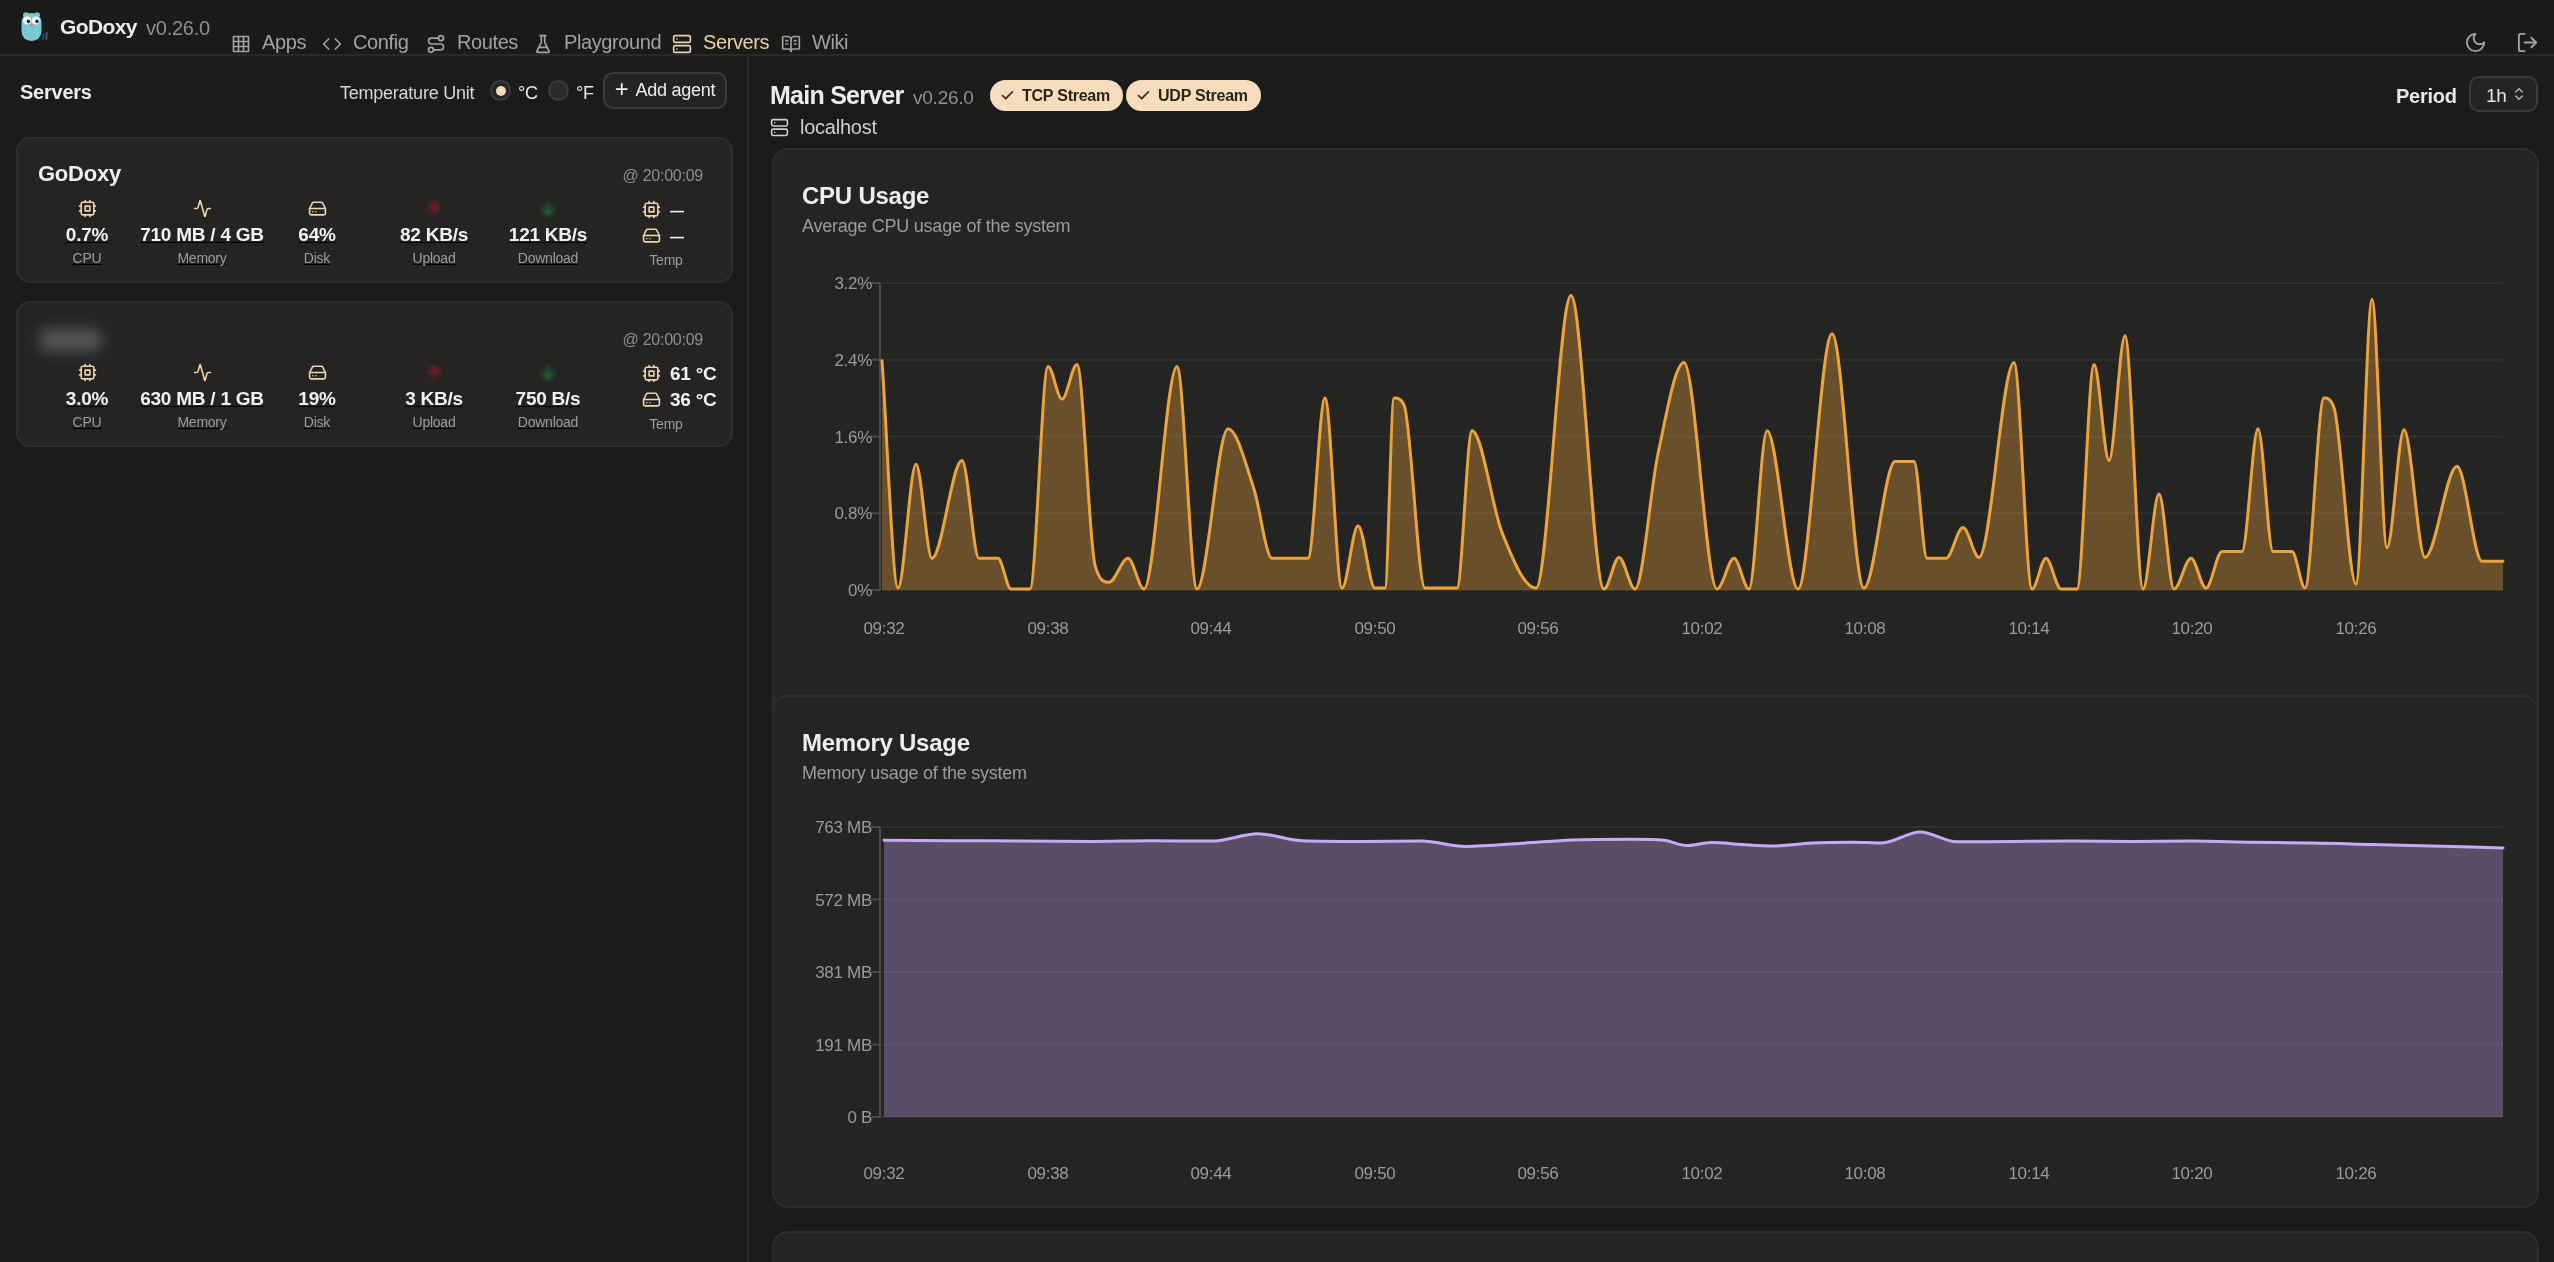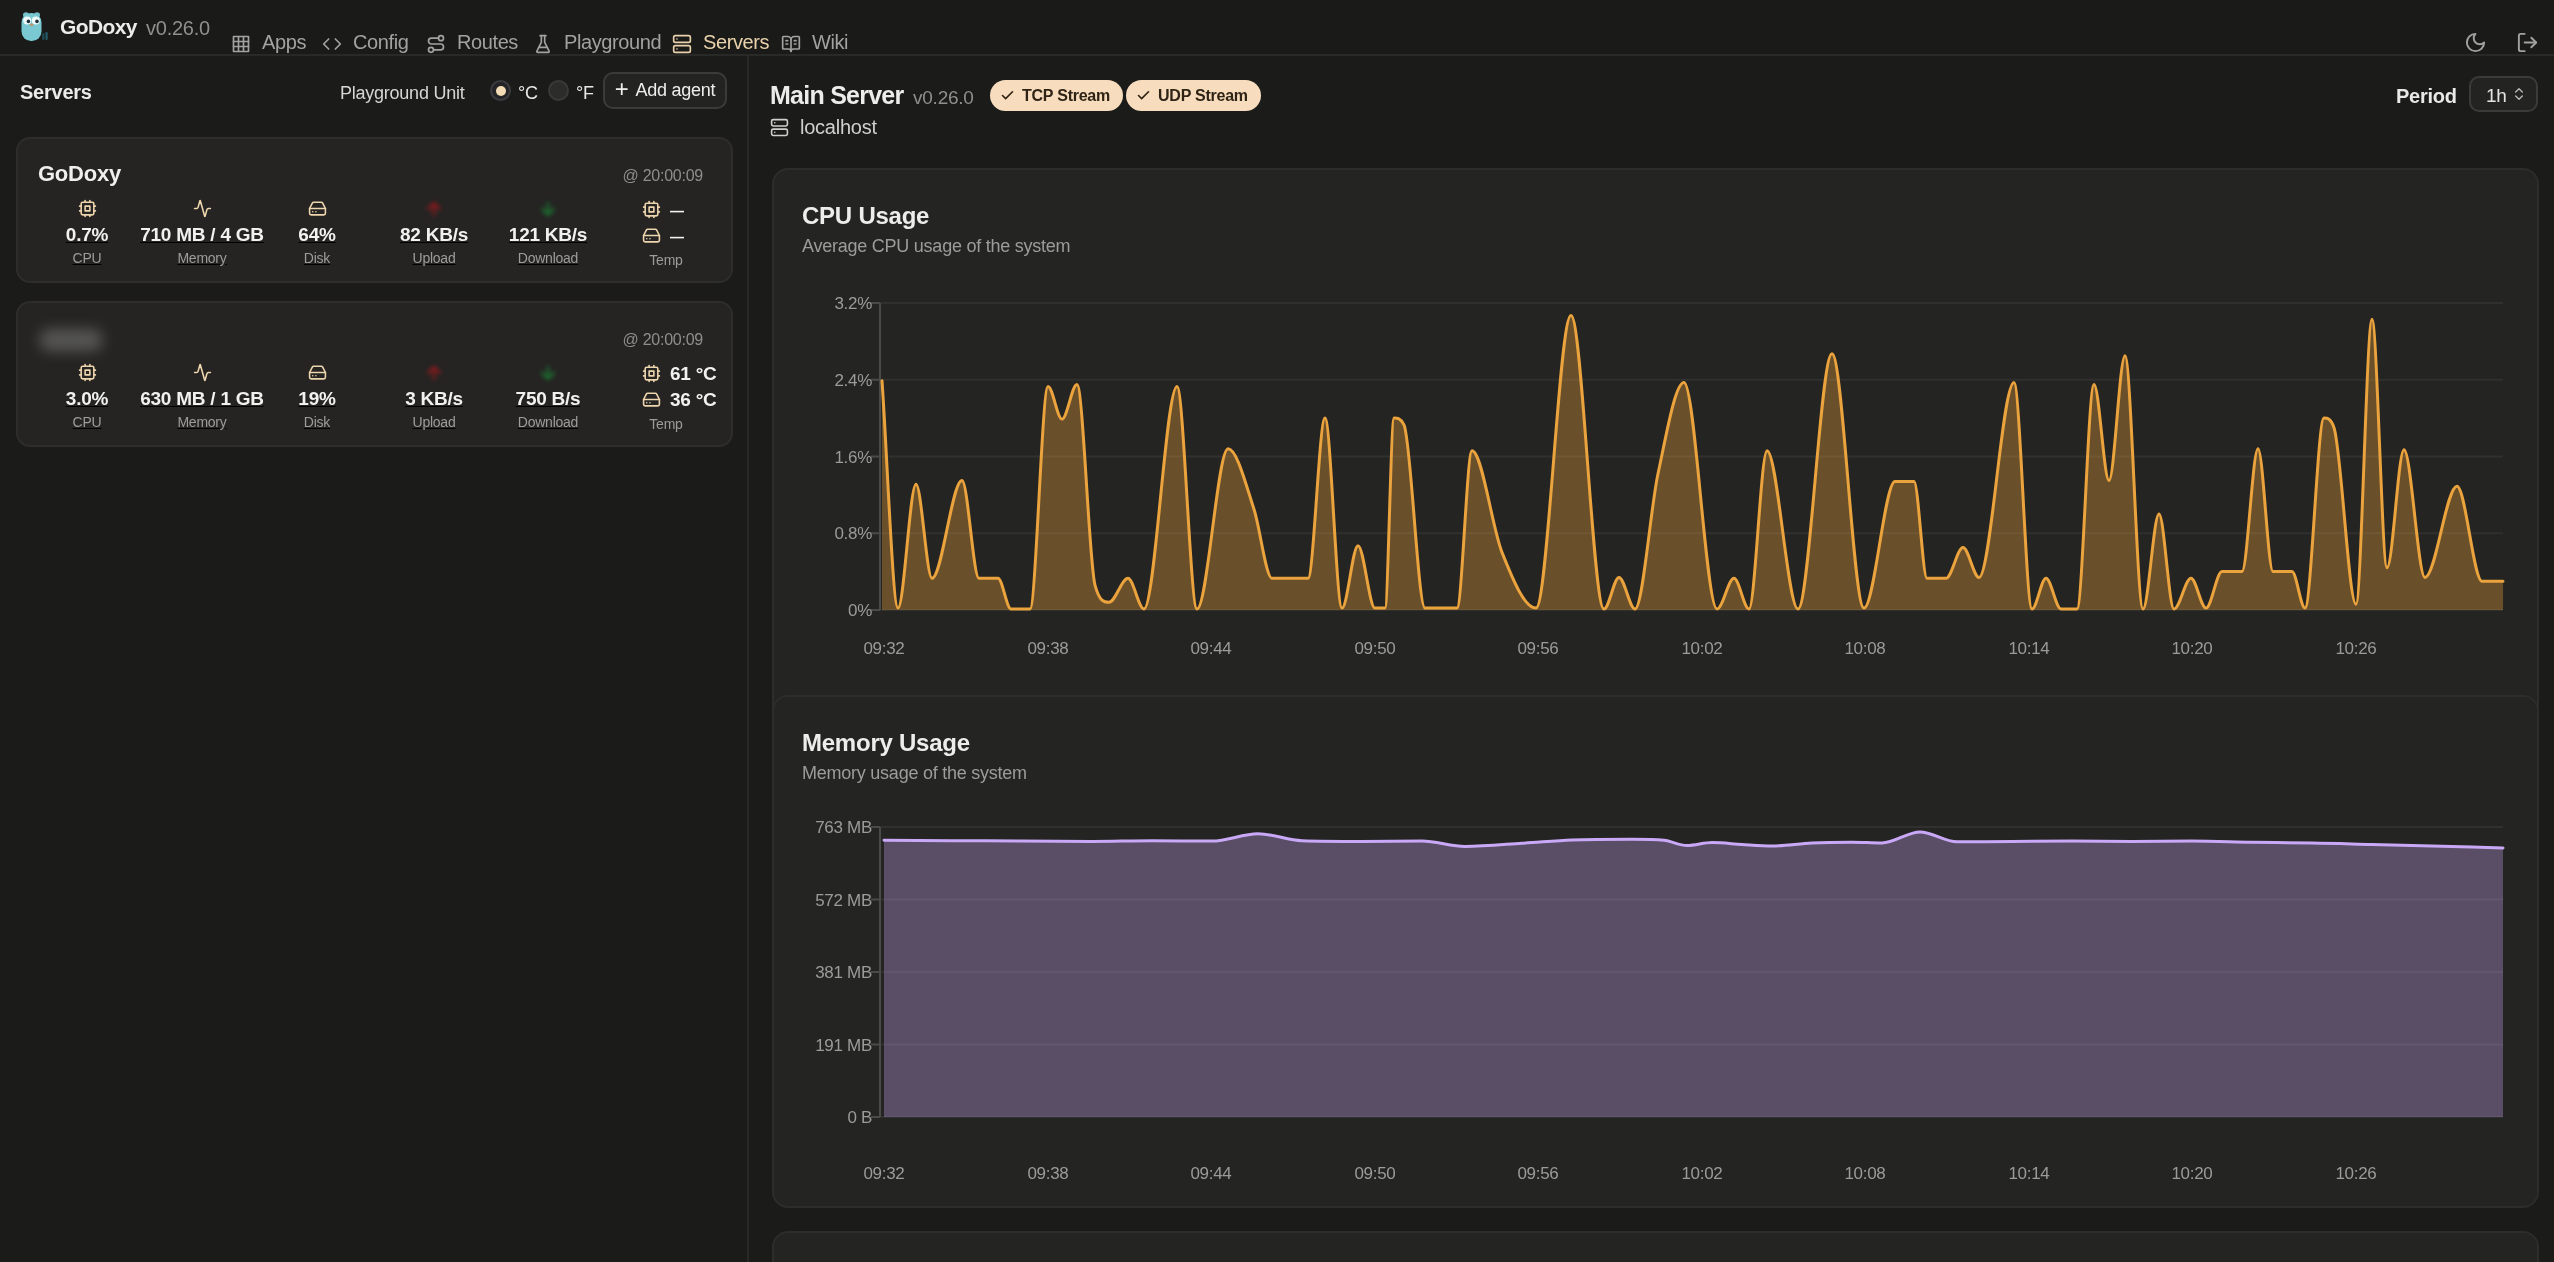--- a/index.html
+++ b/index.html
@@ -138,21 +138,21 @@
       <svg width="23" height="23" viewBox="0 0 24 24" fill="none" stroke="currentColor" stroke-width="2" stroke-linecap="round" stroke-linejoin="round">
         <path d="M9 21H5a2 2 0 0 1-2-2V5a2 2 0 0 1 2-2h4"></path>
         <polyline points="16 17 21 12 16 7"></polyline>
         <line x1="21" x2="9" y1="12" y2="12"></line>
       </svg>
     </div>
 </div>
 
 <div class="sidebar">
   <div class="sb-head">Servers</div>
-  <div class="tu-label">Playground Unit</div>
+  <div class="tu-label">Temperature Unit</div>
   <div class="radio sel"></div>
     <div class="rlabel" style="left:518px">°C</div>
   <div class="radio un"></div>
     <div class="rlabel" style="left:576px">°F</div>
   <div class="addbtn"><span style="font-size:24px;font-weight:400;margin-top:-3px">+</span>Add agent</div>
 
   <div class="card" style="top:81px">
     <div class="cname">GoDoxy</div>
     <div class="ctime">@ 20:00:09</div>
     <div class="stat" style="left:69px;top:60px;width:160px;transform:translateX(-50%)">
@@ -360,21 +360,21 @@
   <div class="lhost">
       <svg width="19" height="19" viewBox="0 0 24 24" fill="none" stroke="currentColor" stroke-width="2" stroke-linecap="round" stroke-linejoin="round">
         <rect width="20" height="8" x="2" y="2" rx="2" ry="2"></rect>
         <rect width="20" height="8" x="2" y="14" rx="2" ry="2"></rect>
         <line x1="6" x2="6.01" y1="6" y2="6"></line>
         <line x1="6" x2="6.01" y1="18" y2="18"></line>
       </svg>
       <span>localhost</span>
     </div>
 
-  <div class="chartcard" style="top:112px;height:639px">
+  <div class="chartcard" style="top:92px;height:639px">
     <div class="cc-title">CPU Usage</div>
     <div class="cc-sub">Average CPU usage of the system</div>
     <svg class="plot" width="1767" height="512" viewBox="0 0 1767 512">
       <line x1="106" y1="133.0" x2="1729" y2="133.0" stroke="#ffffff" stroke-opacity="0.055" stroke-width="2"></line>
 <line x1="106" y1="209.75" x2="1729" y2="209.75" stroke="#ffffff" stroke-opacity="0.055" stroke-width="2"></line>
 <line x1="106" y1="286.5" x2="1729" y2="286.5" stroke="#ffffff" stroke-opacity="0.055" stroke-width="2"></line>
 <line x1="106" y1="363.25" x2="1729" y2="363.25" stroke="#ffffff" stroke-opacity="0.055" stroke-width="2"></line>
 <line x1="106" y1="440.0" x2="1729" y2="440.0" stroke="#ffffff" stroke-opacity="0.055" stroke-width="2"></line>
 <line x1="106" y1="133.0" x2="106" y2="440.0" stroke="#4a4a49" stroke-width="2"></line>
 <line x1="97" y1="133.0" x2="106" y2="133.0" stroke="#4a4a49" stroke-width="2"></line>

